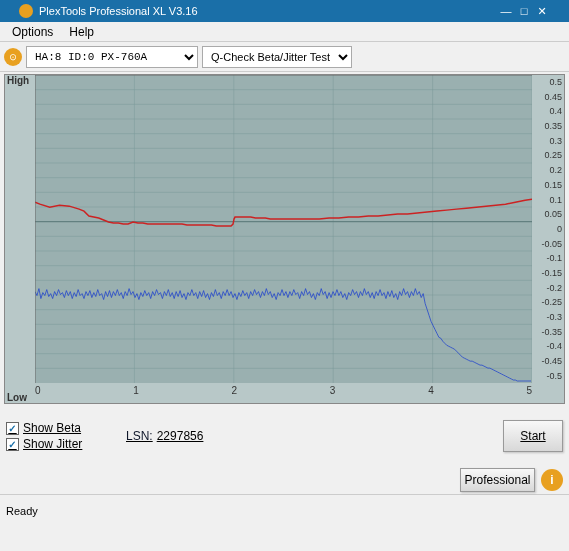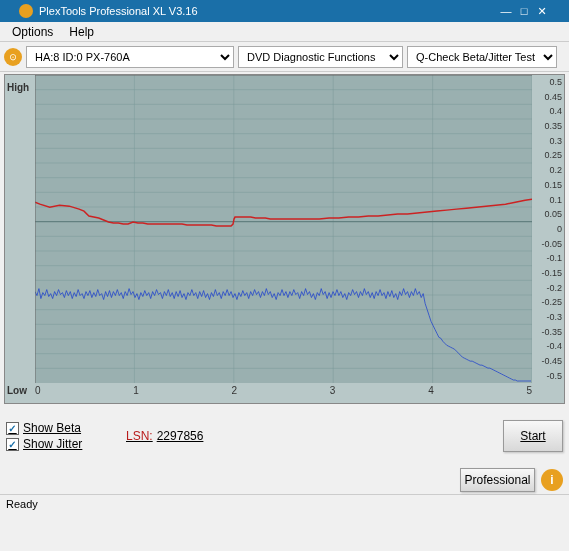--- a/index.html
+++ b/index.html
@@ -84,21 +84,21 @@
       border-bottom: 1px solid #ccc;
     }
     .toolbar-select {
       height: 22px;
       font-size: 11px;
       border: 1px solid #aaa;
       background: white;
       cursor: pointer;
       padding: 0 4px;
     }
-    #drive-select { width: 208px; }
+    #drive-select { width: 172px; font-family: Liberation Mono, monospace; }
     #function-select { width: 165px; }
     #test-select { width: 150px; }
     .toolbar-icon {
       width: 18px;
       height: 18px;
       background: #e8a020;
       border-radius: 50%;
       display: flex;
       align-items: center;
       justify-content: center;
@@ -120,21 +120,21 @@
     
     #y-axis-left {
       position: absolute;
       left: 0;
       top: 0;
       bottom: 0;
       width: 30px;
       display: flex;
       flex-direction: column;
       justify-content: space-between;
-      padding: 7px 2px;
+      padding: 0 2px;
       font-size: 10px;
       color: #333;
       z-index: 5;
     }
     .y-label-high { text-align: left; font-weight: bold; }
     .y-label-low { text-align: left; font-weight: bold; }
 
     
     #y-axis-right {
       position: absolute;
@@ -225,21 +225,21 @@
       color: #1a6fa8;
       font-weight: bold;
     }
     #lsn-area {
       display: flex;
       align-items: center;
       gap: 4px;
       margin-left: 20px;
       font-size: 12px;
     }
-    #lsn-label { color: #b91c1c; }
+    #lsn-label { color: #0f172a; }
     #lsn-value { font-size: 12px; color: #000; }
 
     #right-controls {
       display: flex;
       align-items: center;
       gap: 6px;
       margin-left: auto;
     }
     #start-btn {
       width: 60px;
@@ -275,21 +275,21 @@
       justify-content: center;
     }
 
     
     #status-bar {
       background: #f0f0f0;
       height: 18px;
       border-top: 1px solid #ccc;
       display: flex;
       align-items: center;
-      padding: 8px 6px;
+      padding: 16px 6px;
       font-size: 11px;
     }
 
     
     #prefs-row {
       display: flex;
       align-items: center;
       justify-content: flex-end;
       padding: 2px 6px 2px 6px;
       gap: 6px;
@@ -312,23 +312,20 @@
 
 <div id="menu-bar">
   <span class="menu-item">Options</span>
   <span class="menu-item">Help</span>
 </div>
 
 <div id="toolbar">
   <div class="toolbar-icon">⊙</div>
   <select id="drive-select" class="toolbar-select">
     <option>HA:8 ID:0  PX-760A</option>
-  </select>
-  <select id="function-select" class="toolbar-select">
-    <option>DVD Diagnostic Functions</option>
   </select>
   <select id="test-select" class="toolbar-select">
     <option>Q-Check Beta/Jitter Test</option>
   </select>
 </div>
 
 <div id="chart-container">
 
   <div id="y-axis-left">
     <span class="y-label-high">High</span>

